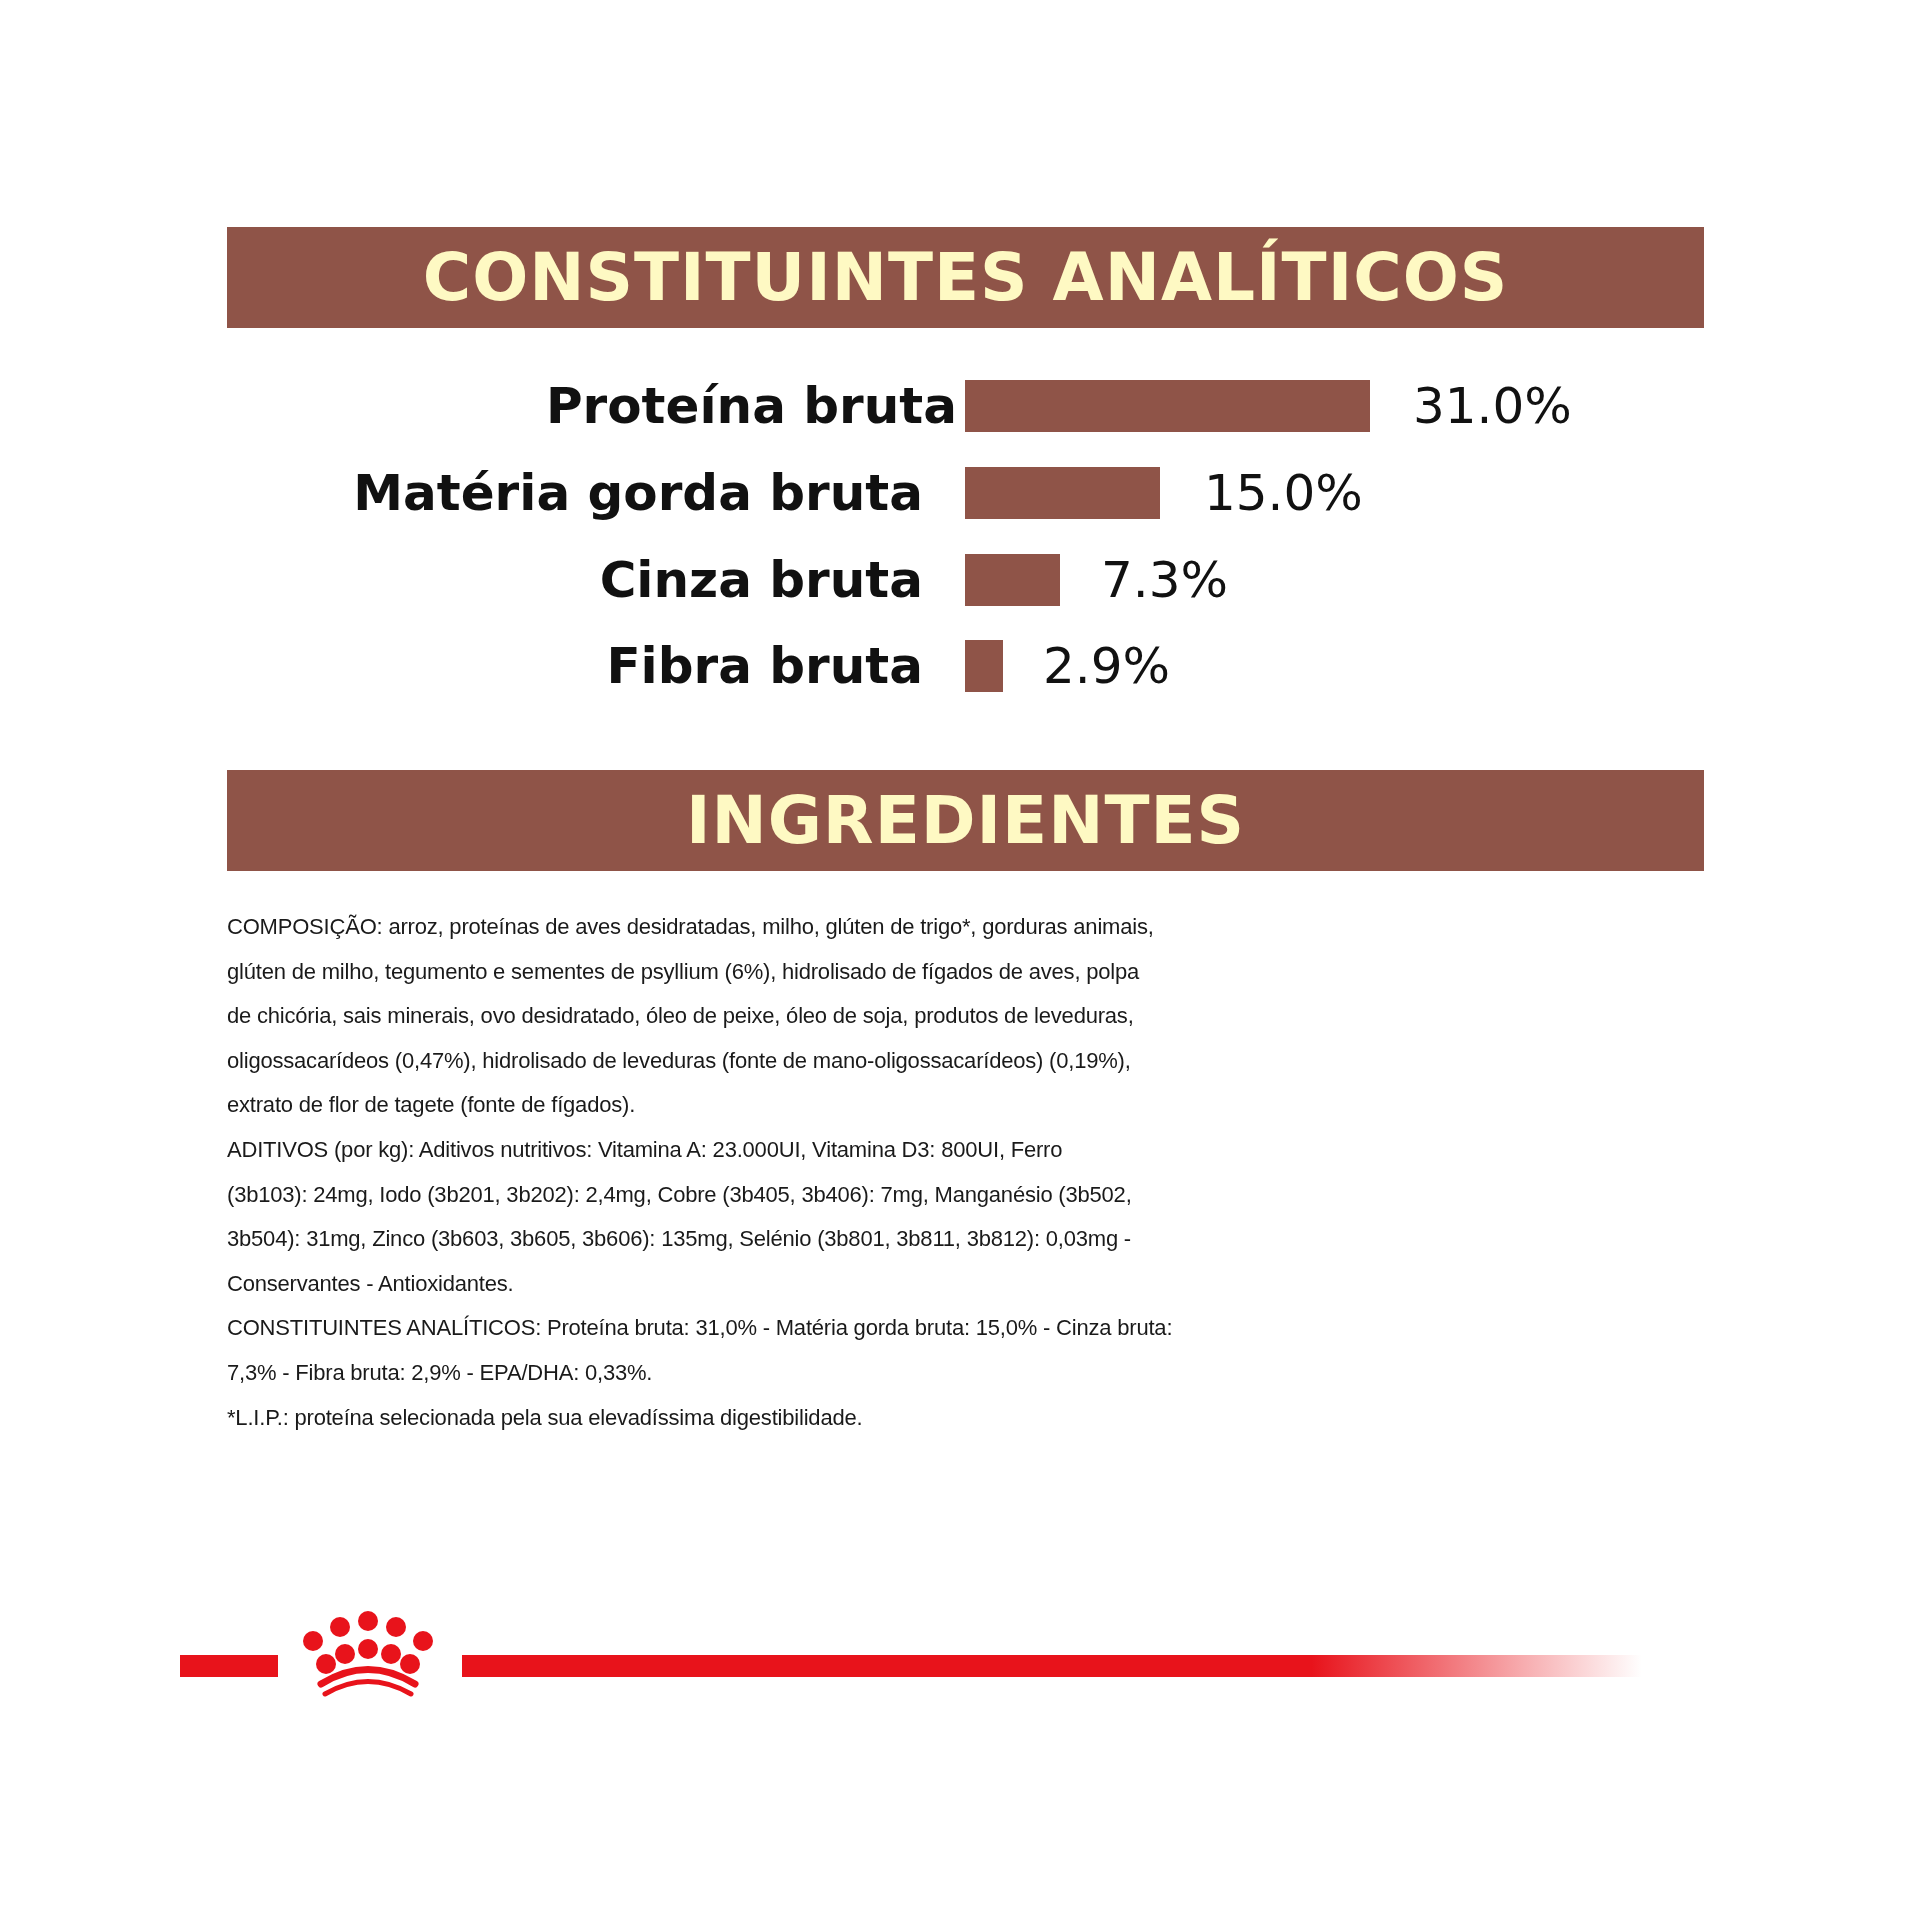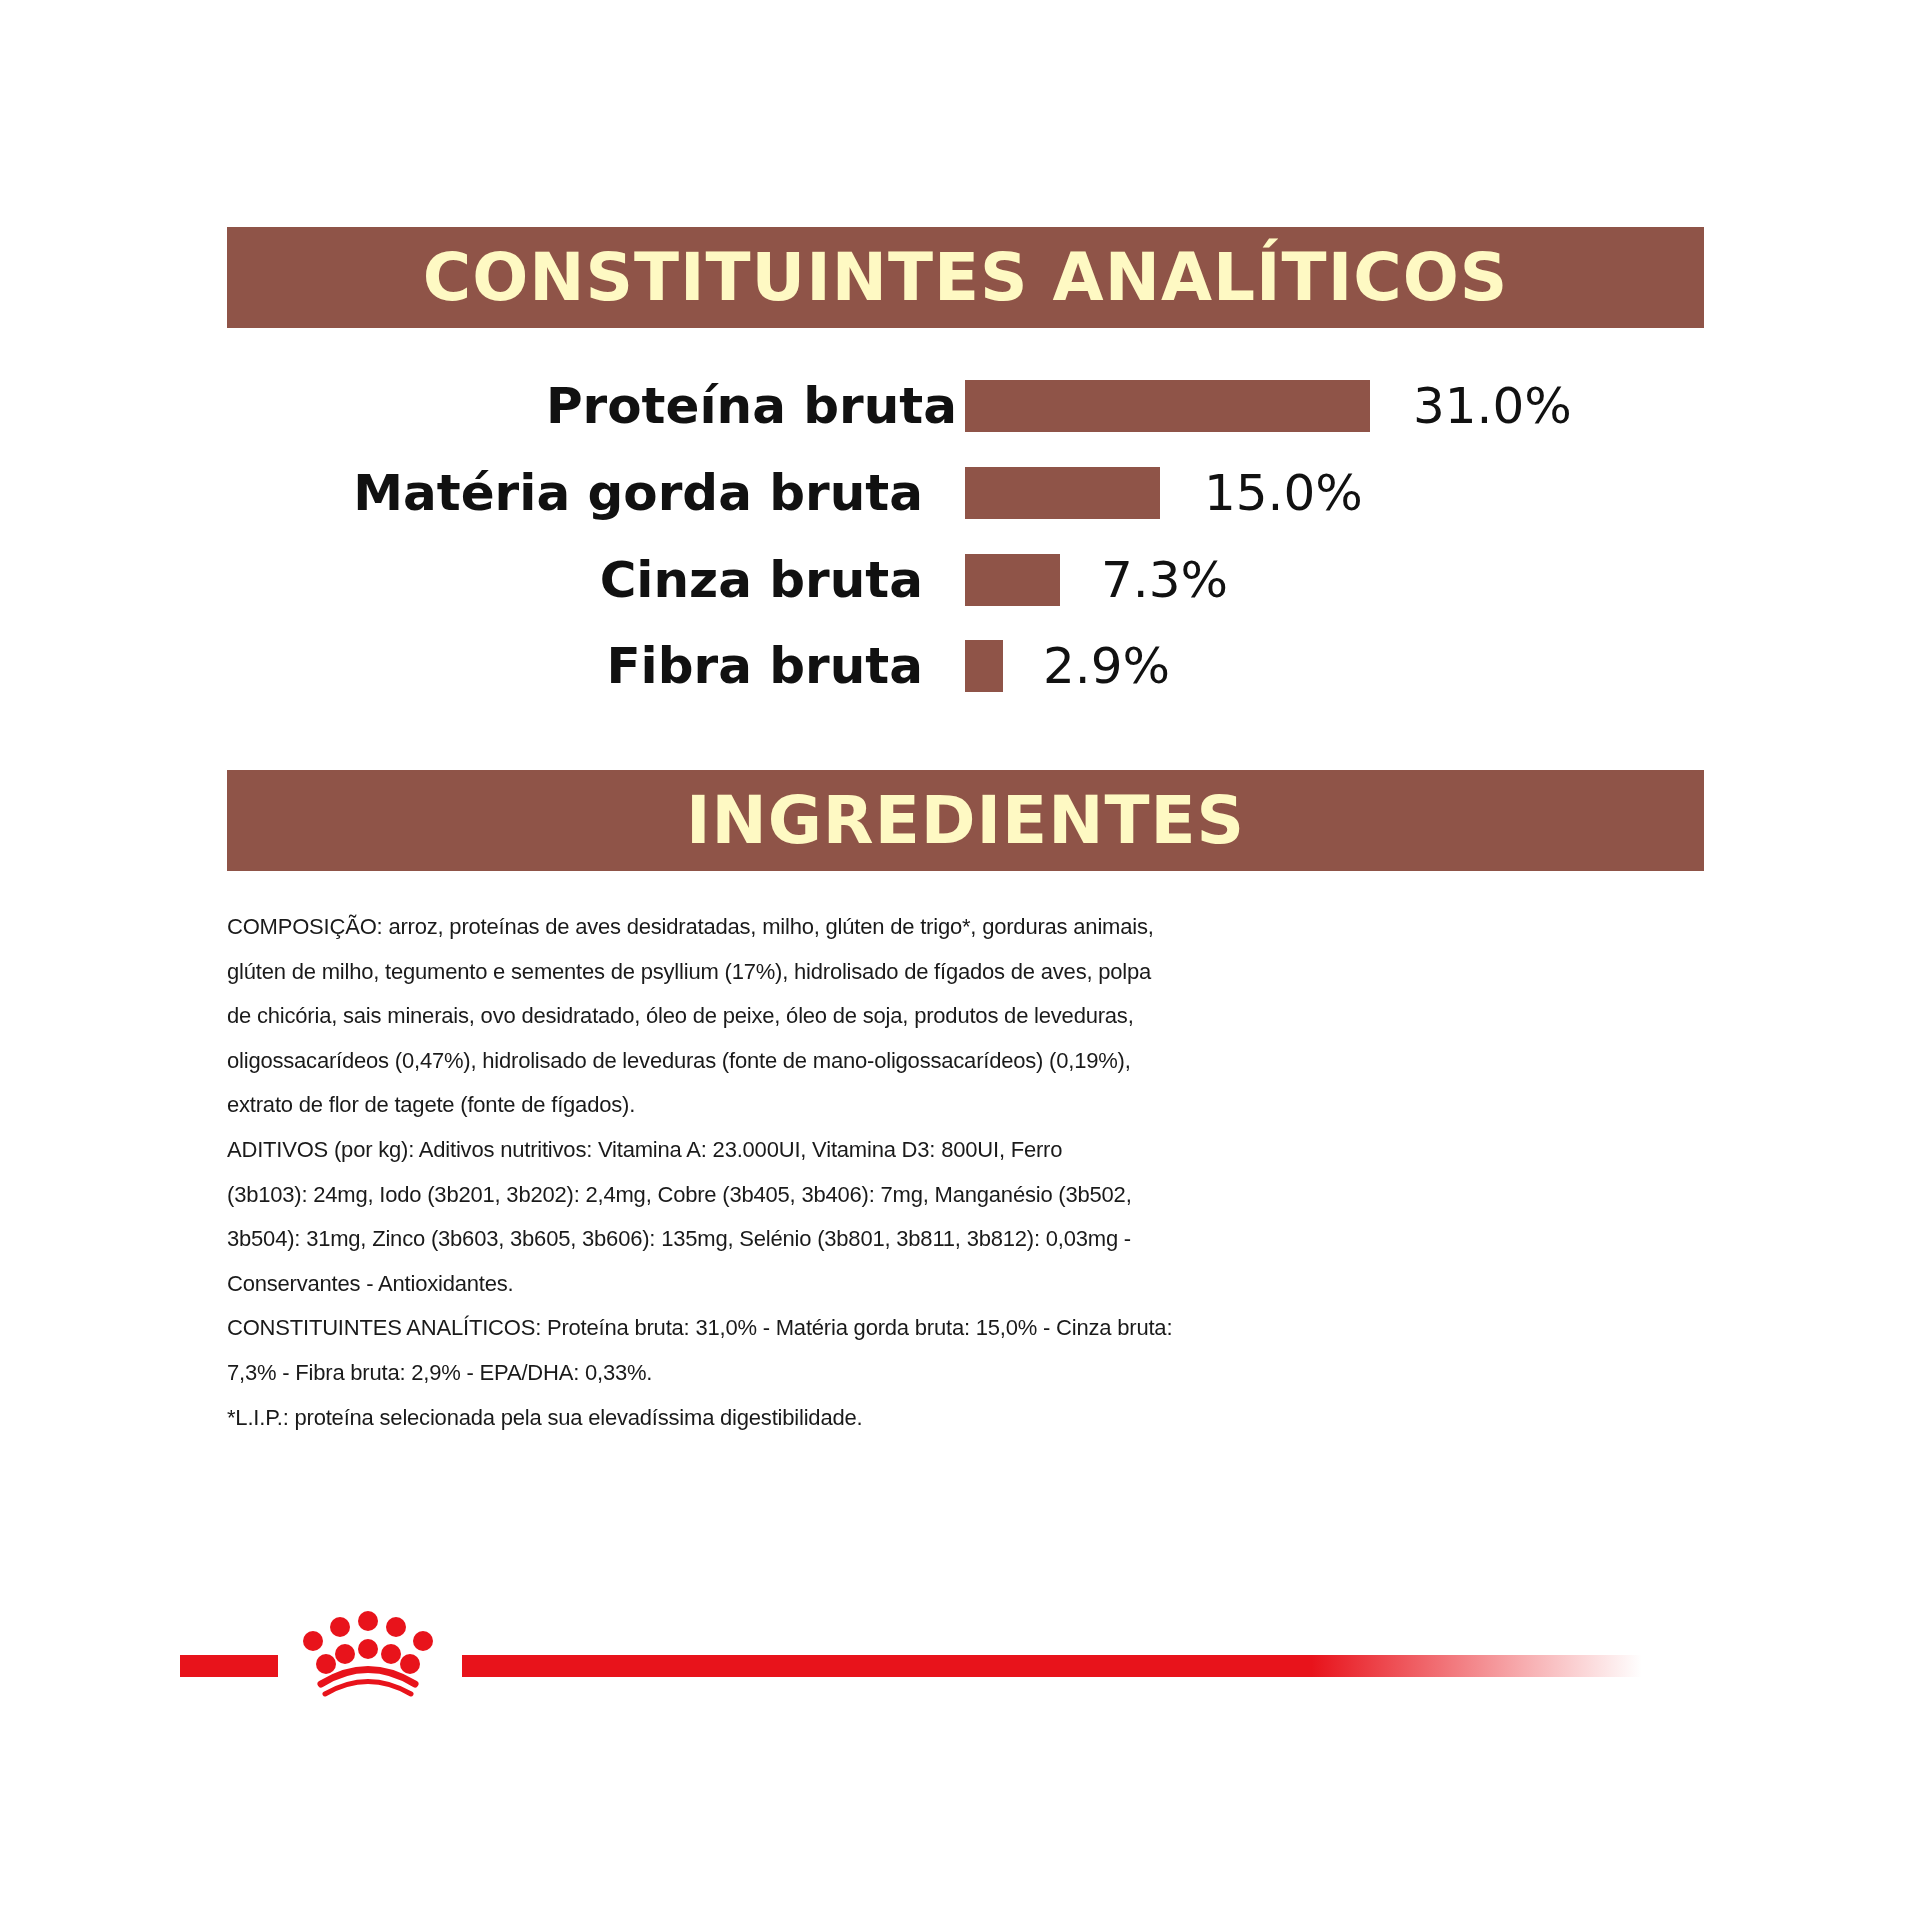--- a/index.html
+++ b/index.html
@@ -59,21 +59,21 @@
     <span class="value" style="left:1043px;">2.9%</span>
   </div>
 </div>
 
 <div class="banner" id="banner2">
   <h2>INGREDIENTES</h2>
 </div>
 
 <div class="body-text">
   <p>COMPOSIÇÃO: arroz, proteínas de aves desidratadas, milho, glúten de trigo*, gorduras animais,</p>
-  <p>glúten de milho, tegumento e sementes de psyllium (17%), hidrolisado de fígados de aves, polpa</p>
+  <p>glúten de milho, tegumento e sementes de psyllium (6%), hidrolisado de fígados de aves, polpa</p>
   <p>de chicória, sais minerais, ovo desidratado, óleo de peixe, óleo de soja, produtos de leveduras,</p>
   <p>oligossacarídeos (0,47%), hidrolisado de leveduras (fonte de mano-oligossacarídeos) (0,19%),</p>
   <p>extrato de flor de tagete (fonte de fígados).</p>
   <p>ADITIVOS (por kg): Aditivos nutritivos: Vitamina A: 23.000UI, Vitamina D3: 800UI, Ferro</p>
   <p>(3b103): 24mg, Iodo (3b201, 3b202): 2,4mg, Cobre (3b405, 3b406): 7mg, Manganésio (3b502,</p>
   <p>3b504): 31mg, Zinco (3b603, 3b605, 3b606): 135mg, Selénio (3b801, 3b811, 3b812): 0,03mg -</p>
   <p>Conservantes - Antioxidantes.</p>
   <p>CONSTITUINTES ANALÍTICOS: Proteína bruta: 31,0% - Matéria gorda bruta: 15,0% - Cinza bruta:</p>
   <p>7,3% - Fibra bruta: 2,9% - EPA/DHA: 0,33%.</p>
   <p>*L.I.P.: proteína selecionada pela sua elevadíssima digestibilidade.</p>

